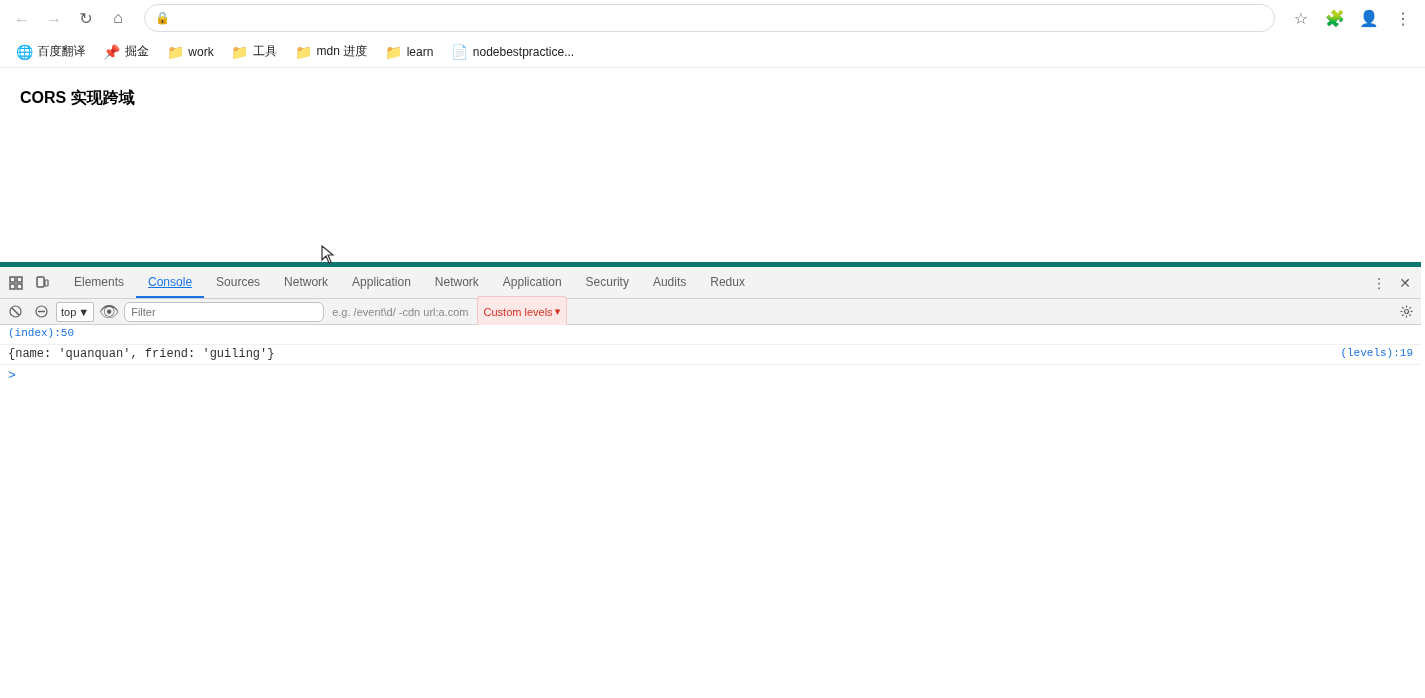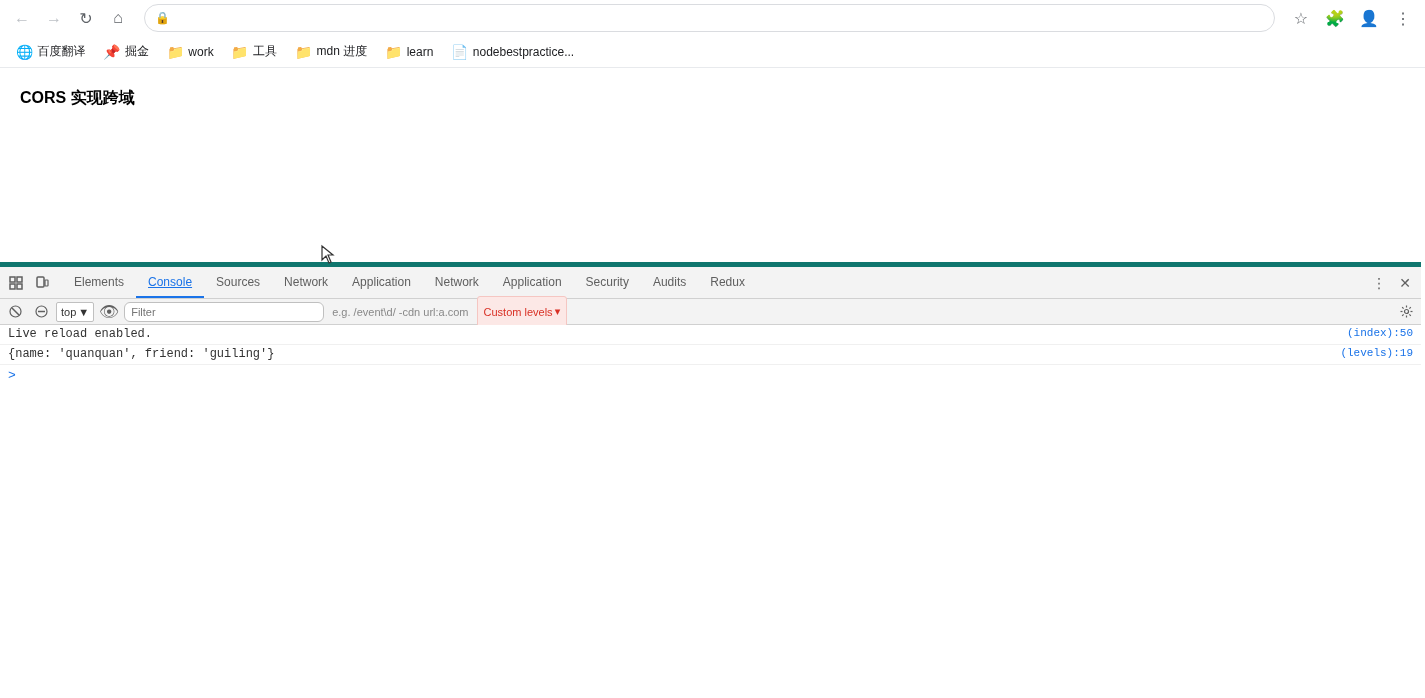--- a/index.html
+++ b/index.html
@@ -451,21 +451,20 @@
           <line x1="2.2" y1="2.2" x2="3.6" y2="3.6" stroke="#5f5f5f" stroke-width="1.2"></line>
           <line x1="9.4" y1="9.4" x2="10.8" y2="10.8" stroke="#5f5f5f" stroke-width="1.2"></line>
           <line x1="10.8" y1="2.2" x2="9.4" y2="3.6" stroke="#5f5f5f" stroke-width="1.2"></line>
           <line x1="3.6" y1="9.4" x2="2.2" y2="10.8" stroke="#5f5f5f" stroke-width="1.2"></line>
         </svg>
       </button>
     </div>
 
     <div class="console-output">
       <div class="console-line">
-        <span class="console-line-content">Live reload enabled.</span>
         <span class="console-line-source">(index):50</span>
       </div>
       <div class="console-line">
         <span class="console-line-content">{name: 'quanquan', friend: 'guiling'}</span>
         <span class="console-line-source">(levels):19</span>
       </div>
       <div class="console-prompt">
         <span class="console-prompt-arrow">&gt;</span>
         <span style="color:#ccc;font-size:12px;font-style:italic;">&nbsp;</span>
       </div>

